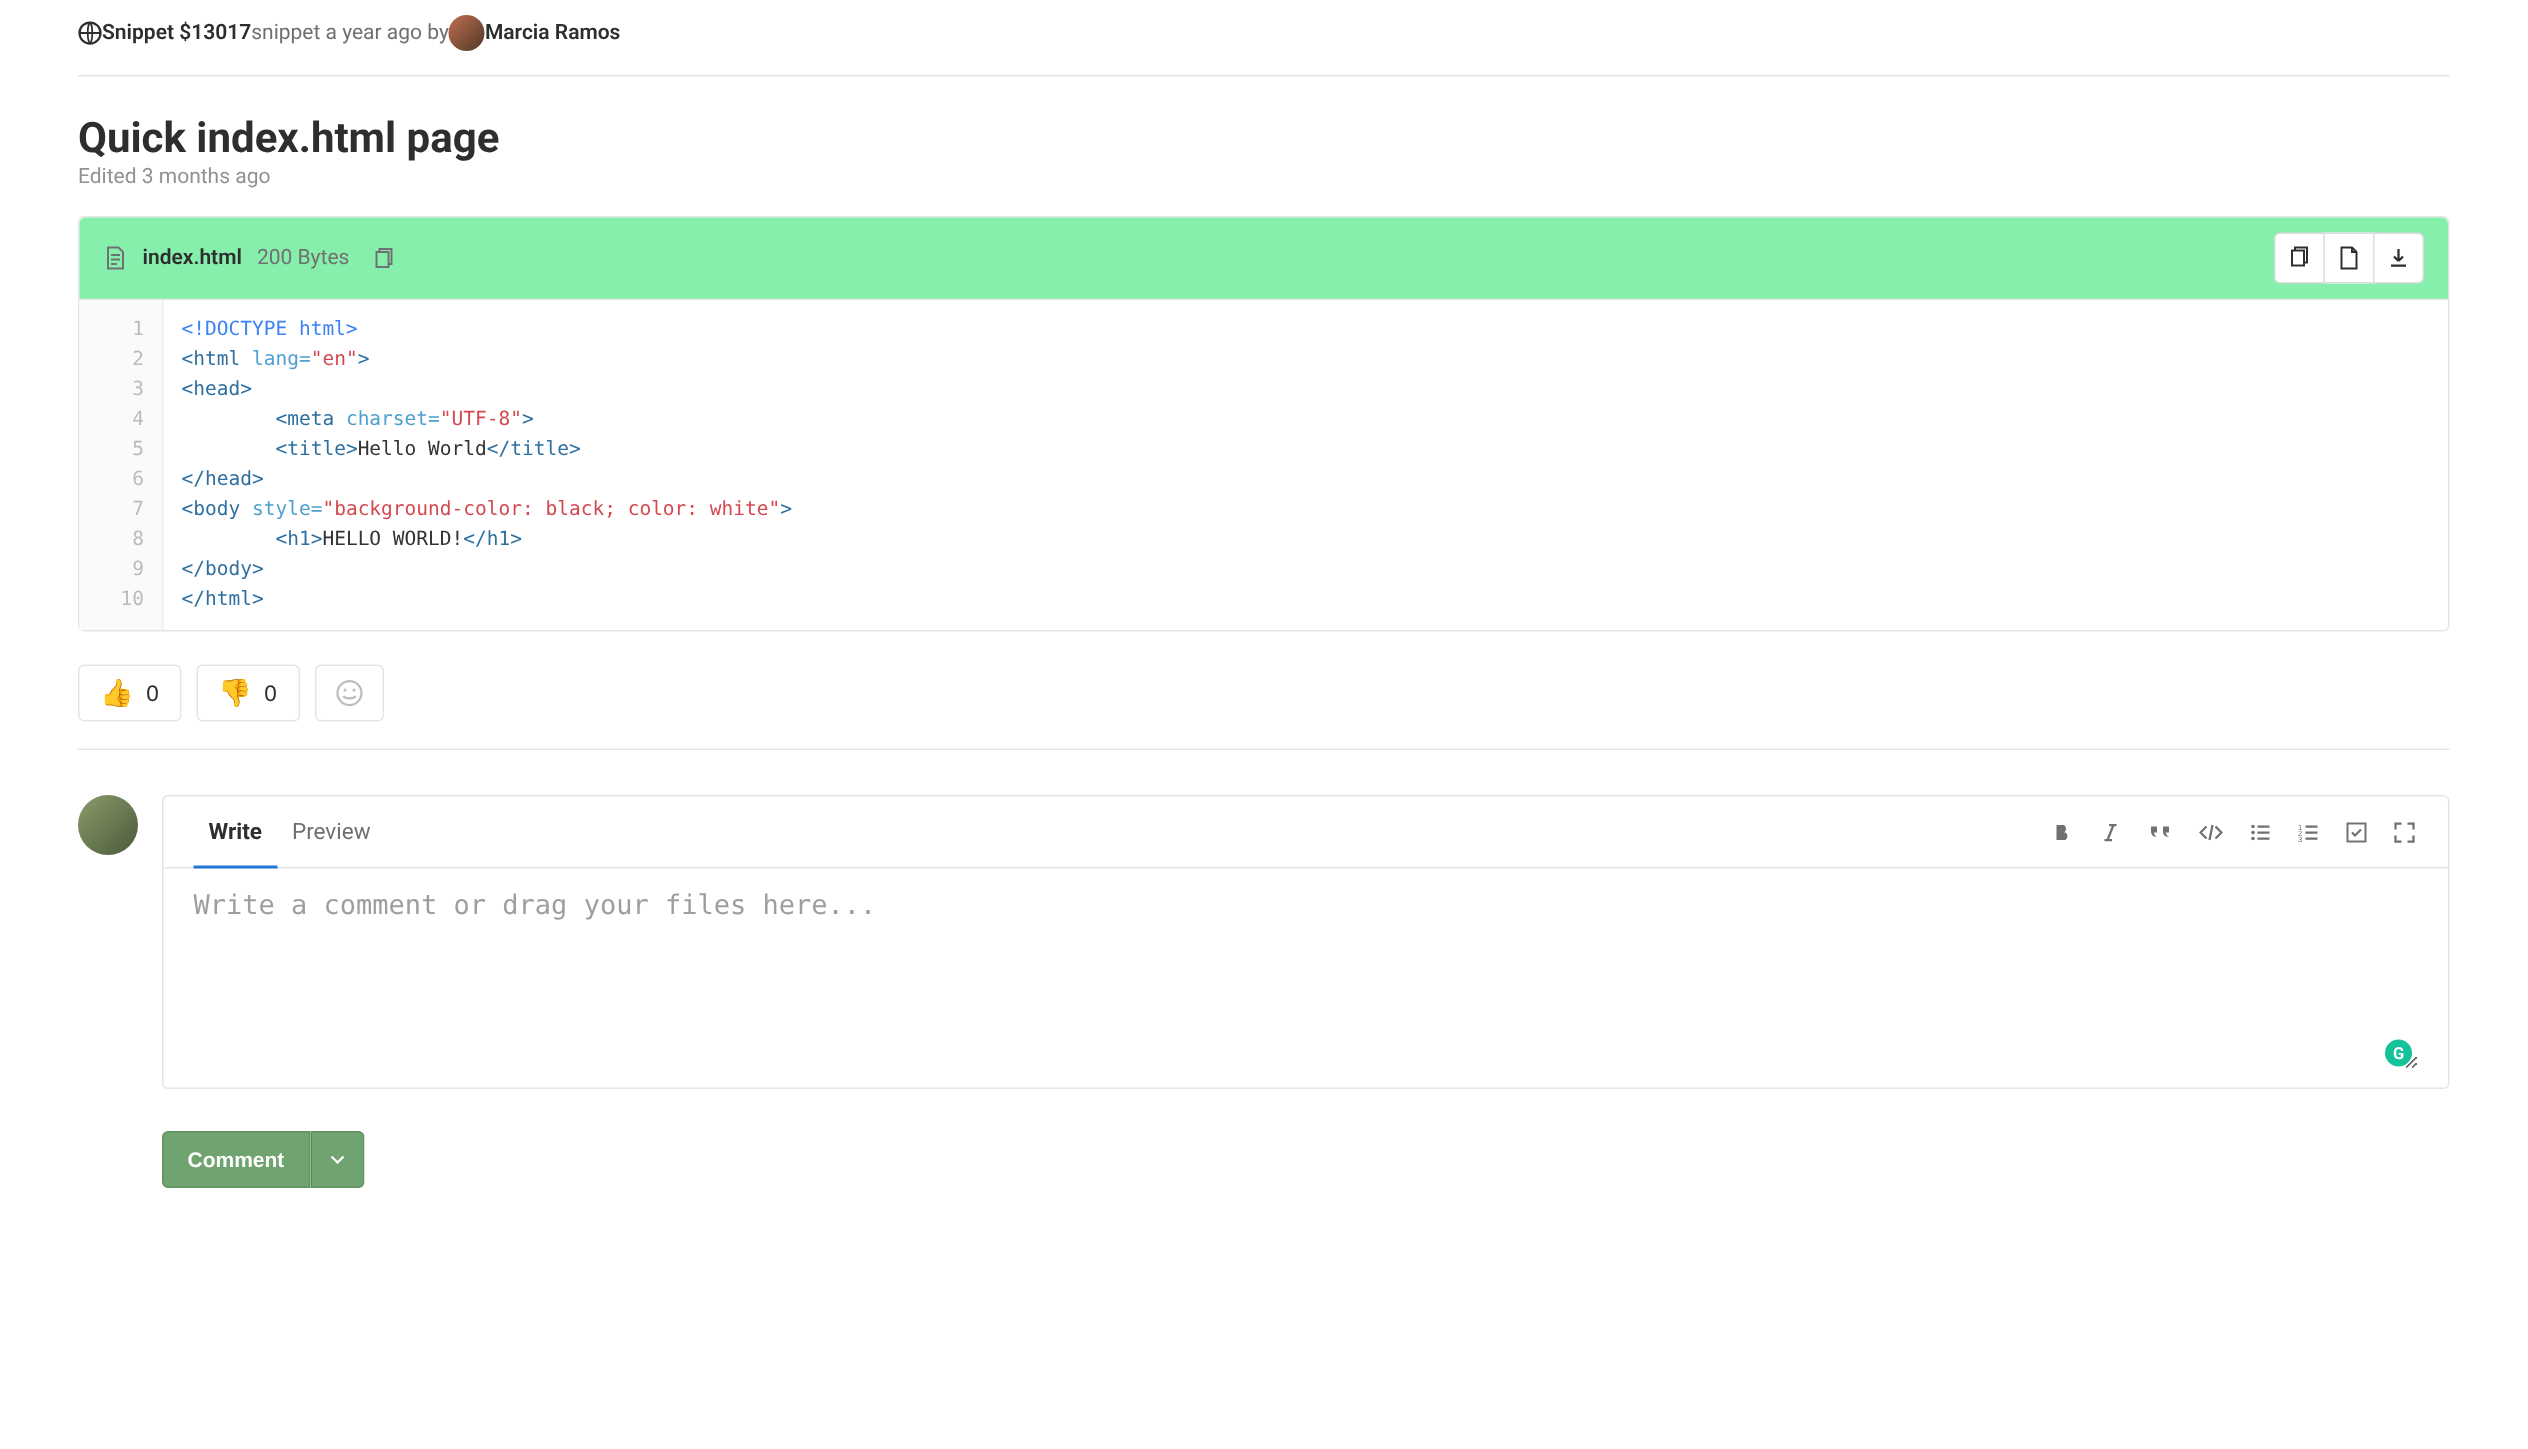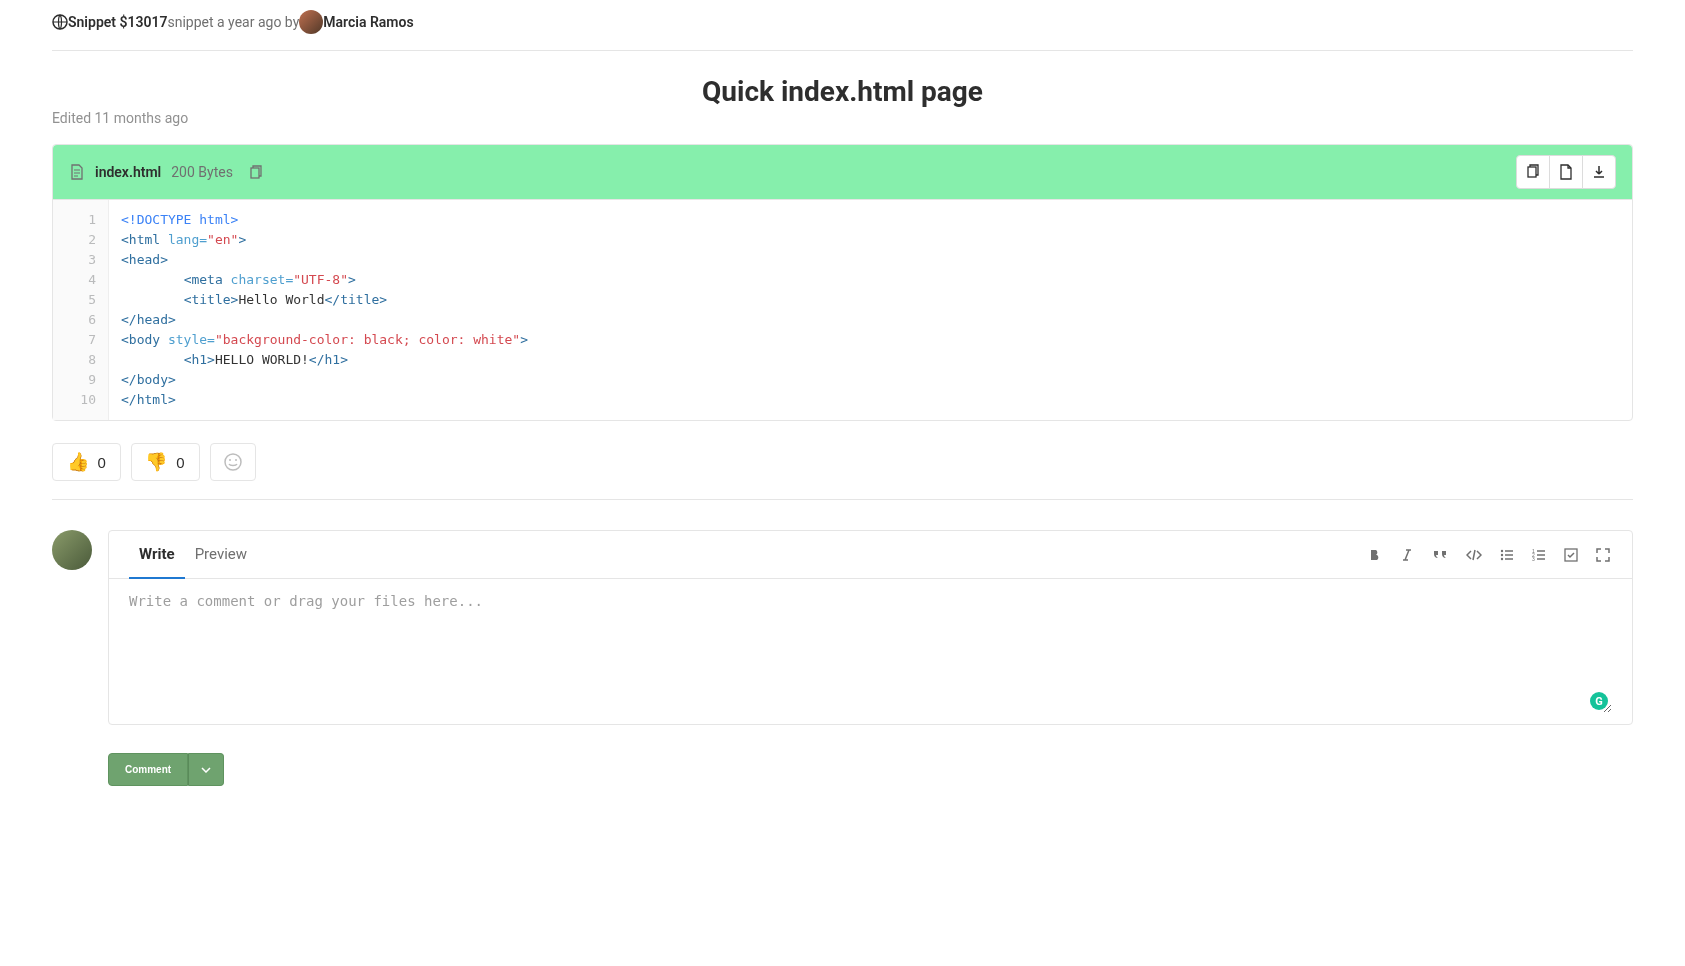--- a/index.html
+++ b/index.html
@@ -9,21 +9,21 @@
 .meta .globe { width: 16px; height: 16px; }
 .meta .prefix { font-weight: 600; }
 .meta .sub { color: #707070; font-weight: 400; }
 .avatar { width: 24px; height: 24px; border-radius: 50%; background: linear-gradient(135deg,#c07050,#503828); display:inline-block; vertical-align:middle; }
 .author-name { font-weight: 600; }
 .actions { display: flex; gap: 8px; }
 .btn { padding: 7px 14px; border: 1px solid #dcdcdc; background: #fff; border-radius: 4px; font-size: 14px; cursor: pointer; color: #2e2e2e; }
 .btn-danger { color: #db3b21; border-color: #db3b21; }
 .btn-success { color: #1aaa55; border-color: #1aaa55; }
 .title-block { padding: 24px 0 18px; }
-.title-block h1 { font-size: 28px; font-weight: 700; color: #2e2e2e; text-align: center; }
+.title-block h1 { font-size: 28px; font-weight: 700; color: #2e2e2e; }
 .title-block .edited { color: #919191; font-size: 14px; margin-top: 2px; }
 .file-box { border: 1px solid #e5e5e5; border-radius: 4px; margin-bottom: 12px; }
 .file-header { display: flex; align-items: center; justify-content: space-between; padding: 10px 16px; background: #86efac; border-bottom: 1px solid #e5e5e5; border-radius: 4px 4px 0 0; }
 .file-header-left { display: flex; align-items: center; gap: 10px; }
 .file-name { font-weight: 600; }
 .file-size { color: #707070; font-weight: 400; }
 .icon-btn { width: 34px; height: 34px; border: 1px solid #dcdcdc; background:#fff; border-radius:4px; display:inline-flex; align-items:center; justify-content:center; cursor:pointer; color:#2e2e2e; }
 .icon-btn-group { display:flex; }
 .icon-btn-group .icon-btn { border-radius:0; margin-left:-1px; }
 .icon-btn-group .icon-btn:first-child { border-radius:4px 0 0 4px; margin-left:0; }
@@ -45,30 +45,30 @@
 .comment-section { display:flex; gap:16px; padding: 30px 0 20px; }
 .comment-avatar { width:40px; height:40px; border-radius:50%; background: linear-gradient(135deg,#8a9b6a,#4a5a3a); flex-shrink:0; }
 .comment-box { flex:1; border:1px solid #e5e5e5; border-radius:4px; }
 .tabs { display:flex; align-items:center; justify-content:space-between; border-bottom:1px solid #e5e5e5; padding: 0 20px; }
 .tabs-left { display:flex; }
 .tab { padding:14px 10px; cursor:pointer; color:#707070; font-size:15px; }
 .tab.active { color:#2e2e2e; font-weight:700; border-bottom:2px solid #1f78d1; margin-bottom:-1px; }
 .toolbar { display:flex; gap:14px; align-items:center; color:#707070; }
 .toolbar button { background:none; border:none; cursor:pointer; color:#707070; padding:2px; }
 .textarea-wrap { padding: 14px 20px 8px; position:relative; }
-textarea { width:100%; border:none; outline:none; resize:both; font-family: Menlo, Consolas, monospace; font-size:14px; color:#2e2e2e; min-height:120px; }
+textarea { width:100%; border:none; outline:none; resize:both; font-family: Menlo, Consolas, monospace; font-size:18px; color:#2e2e2e; min-height:120px; }
 textarea::placeholder { color:#9e9e9e; }
 .grammarly { position:absolute; right:24px; bottom:14px; width:18px; height:18px; border-radius:50%; background:#15c39a; color:#fff; font-size:11px; font-weight:700; display:flex; align-items:center; justify-content:center; }
 .comment-footer { display:flex; justify-content:space-between; align-items:center; padding: 12px 20px 14px; font-size:14px; }
 .md-link { color:#1f78d1; text-decoration:none; }
 .md-sup { color:#707070; }
 .attach { color:#707070; display:flex; align-items:center; gap:6px; cursor:pointer; }
 .submit-row { padding: 8px 0 24px 56px; }
 .btn-comment-group { display:inline-flex; }
-.btn-comment { background:#6fa36f; color:#fff; border:1px solid #5f935f; padding:10px 16px; border-radius:4px 0 0 4px; font-size:10px; font-weight:600; cursor:pointer; }
+.btn-comment { background:#6fa36f; color:#fff; border:1px solid #5f935f; padding:10px 16px; border-radius:4px 0 0 4px; font-size:14px; font-weight:600; cursor:pointer; }
 .btn-comment-caret { background:#6fa36f; color:#fff; border:1px solid #5f935f; border-left:1px solid #5a8a5a; padding:10px 12px; border-radius:0 4px 4px 0; cursor:pointer; }
 svg { display:block; }
 </style>
 </head>
 <body>
 
 <div class="top-bar">
   <div class="meta">
     <svg class="globe" viewBox="0 0 16 16" fill="#2e2e2e">
         <circle cx="8" cy="8" r="7" fill="none" stroke="#2e2e2e" stroke-width="1.5"></circle>
@@ -76,21 +76,21 @@
       </svg>
     <span class="prefix">Snippet $13017</span>
     <span class="sub">snippet a year ago by</span>
     <span class="avatar"></span>
     <span class="author-name">Marcia Ramos</span>
   </div>
 </div>
 
 <div class="title-block">
   <h1>Quick index.html page</h1>
-  <div class="edited">Edited 11 months ago</div>
+  <div class="edited">Edited 3 months ago</div>
 </div>
 
 <div class="file-box">
   <div class="file-header">
     <div class="file-header-left">
       <svg width="16" height="16" viewBox="0 0 16 16">
           <path d="M3 1h7l3 3v11H3z" fill="none" stroke="#707070" stroke-width="1.3"></path>
           <path d="M5 6h6M5 9h6M5 12h4" stroke="#707070" stroke-width="1.2"></path>
         </svg>
       <span class="file-name">index.html</span>

